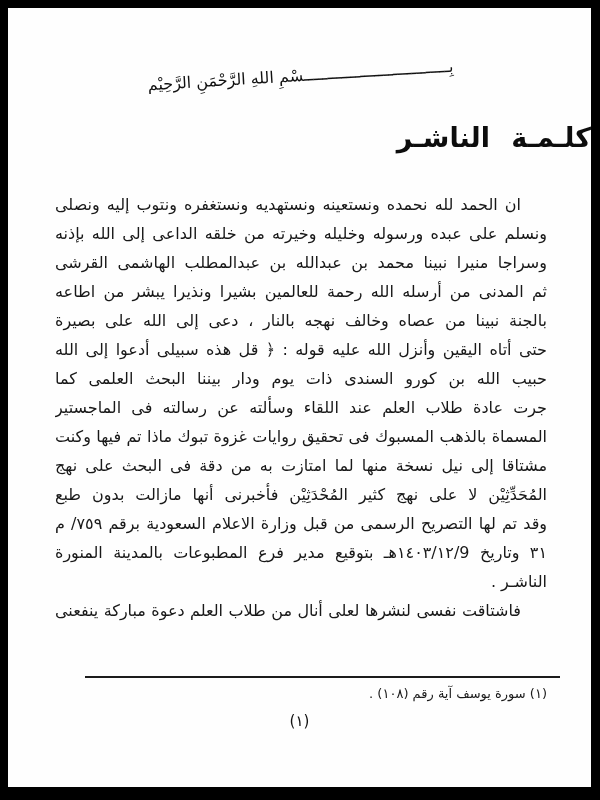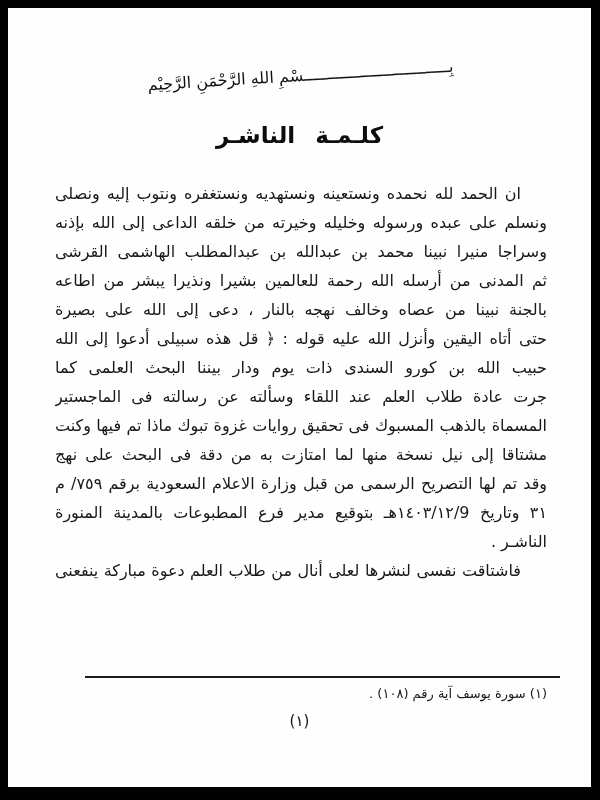--- a/index.html
+++ b/index.html
@@ -23,29 +23,29 @@
     text-align:center;
     font-size:16px;
     transform:rotate(-3.5deg);
     white-space:nowrap;
     color:#111;
   }
   .title{
     position:absolute;
     top:114px;left:0;right:0;
     margin:0;
-    text-align:center;
-    font-size:23px;
+    text-align:right;
+    font-size:27px;
     font-weight:bold;
     word-spacing:12px;
     color:#0d0d0d;
   }
   .body{
     position:absolute;
-    top:171px;right:44px;left:47px;
+    top:182px;right:44px;left:47px;
     font-size:16px;
     color:#181818;
   }
   .ln{
     height:29px;
     line-height:29px;
     overflow:hidden;
     white-space:nowrap;
     text-align:right;
   }
@@ -97,20 +97,21 @@
     <div class="ln just">ونسلم على عبده ورسوله وخليله وخيرته من خلقه الداعى إلى الله بإذنه</div>
     <div class="ln just">وسراجا منيرا نبينا محمد بن عبدالله بن عبدالمطلب الهاشمى القرشى المكى</div>
     <div class="ln just">ثم المدنى من أرسله الله رحمة للعالمين بشيرا ونذيرا يبشر من اطاعه واتبعه</div>
     <div class="ln just">بالجنة نبينا من عصاه وخالف نهجه بالنار ، دعى إلى الله على بصيرة</div>
     <div class="ln just">حتى أتاه اليقين وأنزل الله عليه قوله : ﴿ قل هذه سبيلى أدعوا إلى الله</div>
 
     <div class="ln just">حبيب الله بن كورو السندى ذات يوم ودار بيننا البحث العلمى كما</div>
     <div class="ln just">جرت عادة طلاب العلم عند اللقاء وسألته عن رسالته فى الماجستير</div>
     <div class="ln just">المسماة بالذهب المسبوك فى تحقيق روايات غزوة تبوك ماذا تم فيها وكنت</div>
     <div class="ln just">مشتاقا إلى نيل نسخة منها لما امتازت به من دقة فى البحث على نهج</div>
+    <div class="ln just">المُحَدِّثِيْن لا على نهج كثير المُحْدَثِيْن فأخبرنى أنها مازالت بدون طبع</div>
     <div class="ln just">وقد تم لها التصريح الرسمى من قبل وزارة الاعلام السعودية برقم ٧٥٩/ م</div>
     <div class="ln just">٣١ وتاريخ ١٤٠٣/١٢/9هـ بتوقيع مدير فرع المطبوعات بالمدينة المنورة</div>
     <div class="ln">الناشـر .</div>
 
     <div class="ln just indent">فاشتاقت نفسى لنشرها لعلى أنال من طلاب العلم دعوة مباركة ينفعنى</div>
   </div>
 
   <div class="fn-rule"></div>
 
   <div class="footnote">(١) سورة يوسف آية رقم (١٠٨) .</div>

